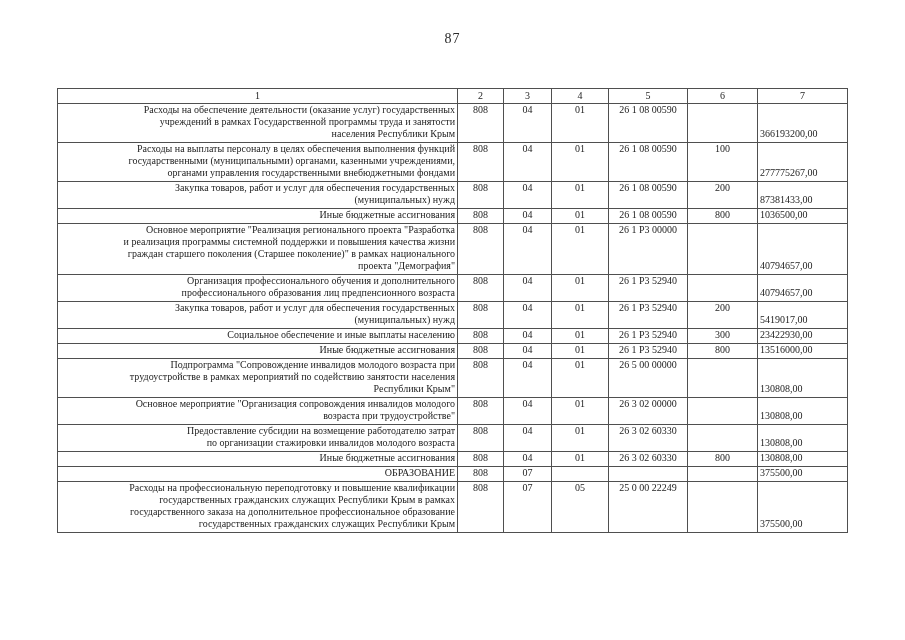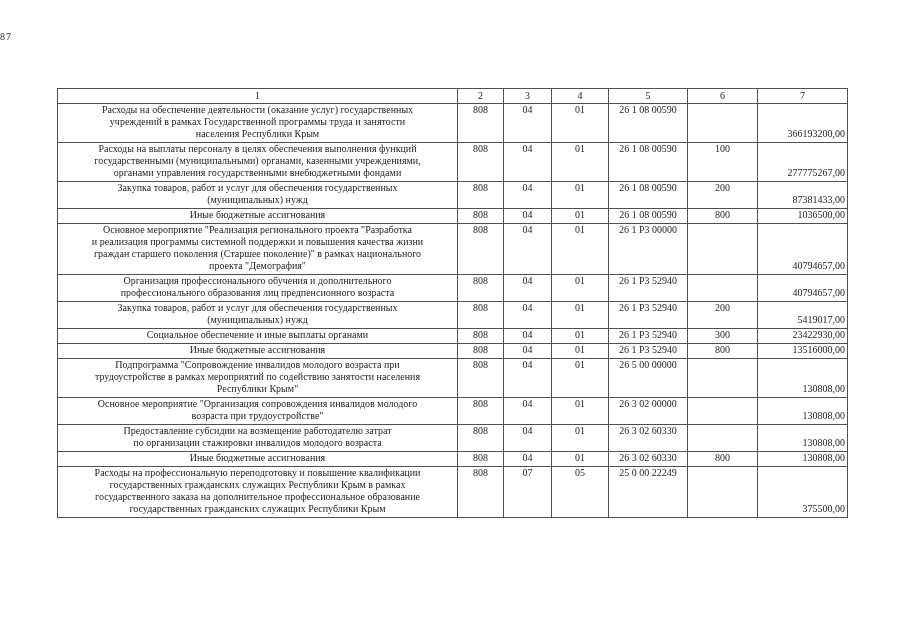--- a/index.html
+++ b/index.html
@@ -15,21 +15,22 @@
     position: relative;
     width: 905px;
     height: 640px;
     background: #ffffff;
   }
   .page-number {
     position: absolute;
     top: 31px;
     left: 0;
     width: 100%;
-    font-size: 10px;
+    text-align: center;
+    font-size: 14px;
     letter-spacing: 1px;
     color: #2a2a2a;
   }
   table.budget-table {
     position: absolute;
     top: 88px;
     left: 57px;
     width: 790px;
     border-collapse: collapse;
     table-layout: fixed;
@@ -53,32 +54,31 @@
   
   col.c1 { width: 400px; }
   col.c2 { width: 46px;  }
   col.c3 { width: 48px;  }
   col.c4 { width: 57px;  }
   col.c5 { width: 79px;  }
   col.c6 { width: 70px;  }
   col.c7 { width: 90px;  }
 
   td.cell-description {
-    text-align: center;
+    text-align: right;
     vertical-align: top;
     white-space: pre-line;
     padding-top: 1px;
   }
   td.cell-code {
     text-align: center;
     vertical-align: top;
     padding-top: 1px;
   }
   td.cell-amount {
-    text-align: right;
     vertical-align: bottom;
     padding-right: 1px;
     padding-bottom: 1px;
   }
 </style>
 </head>
 <body>
 
 <div class="page">
 
@@ -173,21 +173,21 @@
           <td class="cell-description">Закупка товаров, работ и услуг для обеспечения государственных
 (муниципальных) нужд</td>
           <td class="cell-code">808</td>
           <td class="cell-code">04</td>
           <td class="cell-code">01</td>
           <td class="cell-code">26 1 Р3 52940</td>
           <td class="cell-code">200</td>
           <td class="cell-amount">5419017,00</td>
         </tr>
         <tr>
-          <td class="cell-description">Социальное обеспечение и иные выплаты органами</td>
+          <td class="cell-description">Социальное обеспечение и иные выплаты населению</td>
           <td class="cell-code">808</td>
           <td class="cell-code">04</td>
           <td class="cell-code">01</td>
           <td class="cell-code">26 1 Р3 52940</td>
           <td class="cell-code">300</td>
           <td class="cell-amount">23422930,00</td>
         </tr>
         <tr>
           <td class="cell-description">Иные бюджетные ассигнования</td>
           <td class="cell-code">808</td>
@@ -229,20 +229,29 @@
           <td class="cell-amount">130808,00</td>
         </tr>
         <tr>
           <td class="cell-description">Иные бюджетные ассигнования</td>
           <td class="cell-code">808</td>
           <td class="cell-code">04</td>
           <td class="cell-code">01</td>
           <td class="cell-code">26 3 02 60330</td>
           <td class="cell-code">800</td>
           <td class="cell-amount">130808,00</td>
+        </tr>
+        <tr>
+          <td class="cell-description">ОБРАЗОВАНИЕ</td>
+          <td class="cell-code">808</td>
+          <td class="cell-code">07</td>
+          <td class="cell-code"></td>
+          <td class="cell-code"></td>
+          <td class="cell-code"></td>
+          <td class="cell-amount">375500,00</td>
         </tr>
         <tr>
           <td class="cell-description">Расходы на профессиональную переподготовку и повышение квалификации
 государственных гражданских служащих Республики Крым в рамках
 государственного заказа на дополнительное профессиональное образование
 государственных гражданских служащих Республики Крым</td>
           <td class="cell-code">808</td>
           <td class="cell-code">07</td>
           <td class="cell-code">05</td>
           <td class="cell-code">25 0 00 22249</td>

